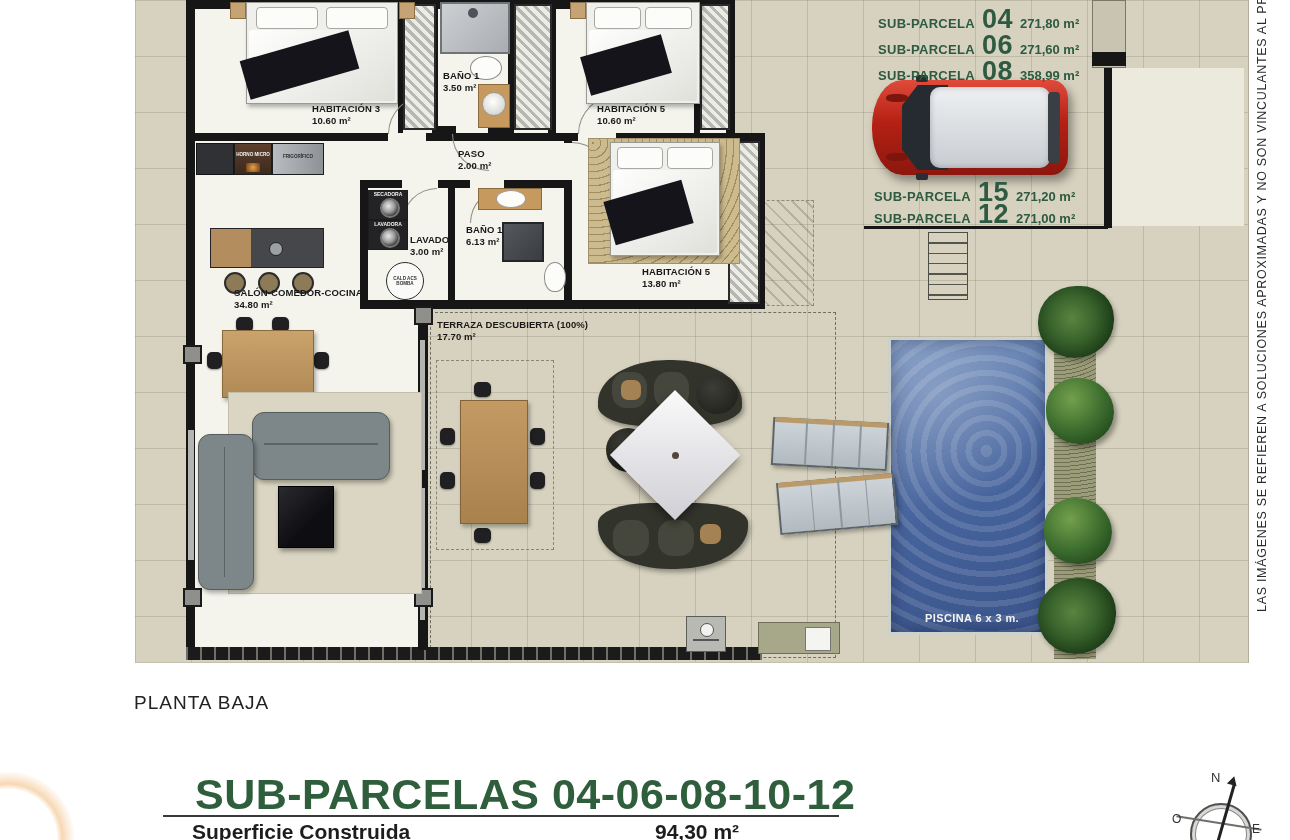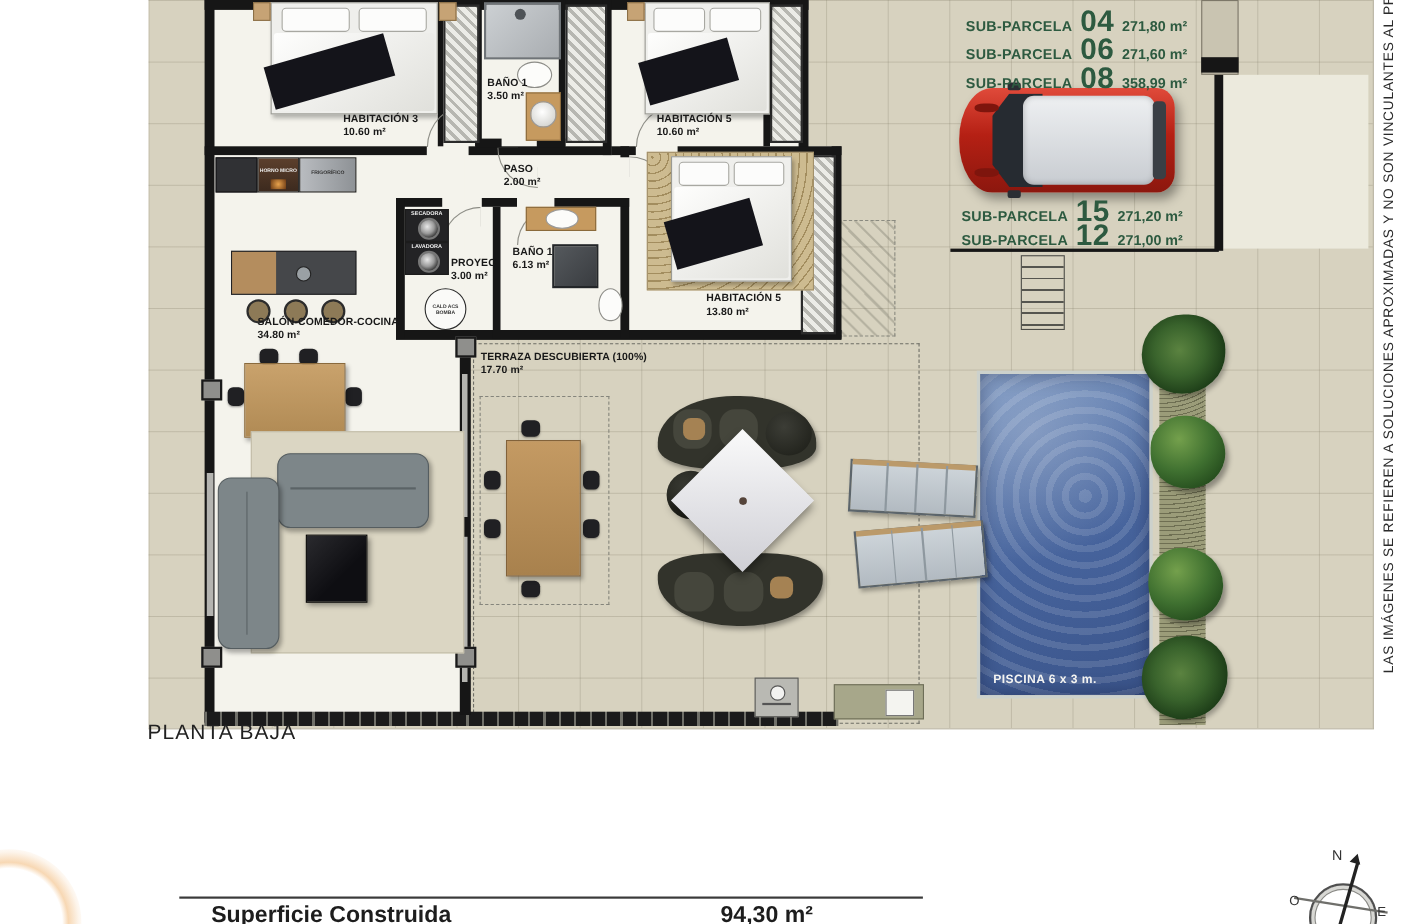--- a/index.html
+++ b/index.html
@@ -70,21 +70,21 @@
 
   <div class="dash" style="left:430px;top:312px;width:404px;height:344px;"></div>
   <div class="dash" style="left:436px;top:360px;width:116px;height:188px;border-color:#85857c;"></div>
 
   <div class="a" style="left:1054px;top:295px;width:42px;height:364px;background:#9b9c79;
        background-image:repeating-radial-gradient(circle at 3px 3px,rgba(55,55,35,.45) 0 1px,transparent 1px 4px);"></div>
   <div class="a" style="left:888px;top:337px;width:154px;height:292px;border:3px solid #ccd1cc;
        background:radial-gradient(circle at 30% 18%,rgba(255,255,255,.22),transparent 45%),
        repeating-radial-gradient(circle at 62% 38%,rgba(255,255,255,.12) 0 6px,transparent 6px 15px),
        linear-gradient(160deg,#7390bd,#46639c 55%,#3a548a);box-shadow:inset 0 0 18px rgba(0,0,30,.35);"></div>
-  <div class="rl" style="left:903px;top:611px;color:#f4f4f2;font-size:11px;letter-spacing:.4px;">
+  <div class="rl" style="left:925px;top:611px;color:#f4f4f2;font-size:11px;letter-spacing:.4px;">
     <span>PISCINA 6 x 3 m.</span>
   </div>
   <div class="grassp" style="left:1038px;top:286px;width:76px;height:72px;"></div>
   <div class="bush" style="left:1046px;top:378px;width:68px;height:66px;"></div>
   <div class="bush" style="left:1044px;top:498px;width:68px;height:66px;"></div>
   <div class="grassp" style="left:1038px;top:578px;width:78px;height:76px;"></div>
 
   <div class="a" style="left:752px;top:200px;width:60px;height:104px;border:1px dashed #8a8a80;
        background:repeating-linear-gradient(45deg,rgba(90,90,78,.28) 0 2px,transparent 2px 10px);"></div>
   <div class="a" style="left:928px;top:232px;width:38px;height:66px;border:1px solid #4d4d48;
@@ -303,21 +303,21 @@
   </div>
   <div class="rl" style="left:597px;top:103px;">
     <span>HABITACIÓN 5</span>
       <span>10.60 m²</span>
   </div>
   <div class="rl" style="left:458px;top:148px;">
     <span>PASO</span>
       <span>2.00 m²</span>
   </div>
   <div class="rl" style="left:410px;top:234px;">
-    <span>PROYEC</span>
+    <span>LAVADO</span>
       <span>3.00 m²</span>
   </div>
   <div class="rl" style="left:466px;top:224px;">
     <span>BAÑO 1</span>
       <span>6.13 m²</span>
   </div>
   <div class="rl" style="left:642px;top:266px;">
     <span>HABITACIÓN 5</span>
       <span>13.80 m²</span>
   </div>
@@ -353,21 +353,22 @@
   <div class="sp" style="left:874px;top:199px;">
     <span class="l">SUB-PARCELA</span>
     <span class="n">12</span>
     <span class="a2">271,00 m²</span>
   </div>
 
   <div class="a" style="left:1249px;top:0;width:41px;height:662px;background:#fff;"></div>
   <div class="a" style="left:1255px;top:0;width:18px;height:612px;writing-mode:vertical-rl;transform:rotate(180deg);
        overflow:hidden;font-size:12.5px;letter-spacing:.7px;color:#2b2b2b;white-space:nowrap;">LAS IMÁGENES SE REFIEREN A SOLUCIONES APROXIMADAS Y NO SON VINCULANTES AL PROYEC</div>
 
-  <div class="a" style="left:134px;top:656px;font-size:19px;letter-spacing:1px;color:#222;">PLANTA BAJA</div>
+  <div class="a" style="left:134px;top:692px;font-size:19px;letter-spacing:1px;color:#222;">PLANTA BAJA</div>
+  <div class="a" style="left:195px;top:770px;font-size:43px;font-weight:700;letter-spacing:.5px;color:#2f5e3c;">SUB-PARCELAS 04-06-08-10-12</div>
   <div class="a" style="left:163px;top:815px;width:676px;height:2px;background:#3a3a3a;"></div>
   <div class="a" style="left:192px;top:820px;font-size:21px;font-weight:700;color:#1d1d1d;">Superficie Construida</div>
   <div class="a" style="left:655px;top:820px;font-size:21px;font-weight:700;color:#1d1d1d;">94,30 m²</div>
 
   <div class="a" style="left:-58px;top:772px;width:132px;height:132px;border-radius:50%;
        background:radial-gradient(circle,transparent 52%,rgba(238,168,88,.45) 58%,rgba(238,168,88,.12) 68%,transparent 74%);"></div>
 
   <div>
     <div class="a" style="left:1190px;top:803px;width:58px;height:58px;border-radius:50%;border:2px solid #4f4f4f;
          box-shadow:inset 0 0 0 3px #d8d8d4, inset 0 0 0 4px #8a8a86;"></div>

